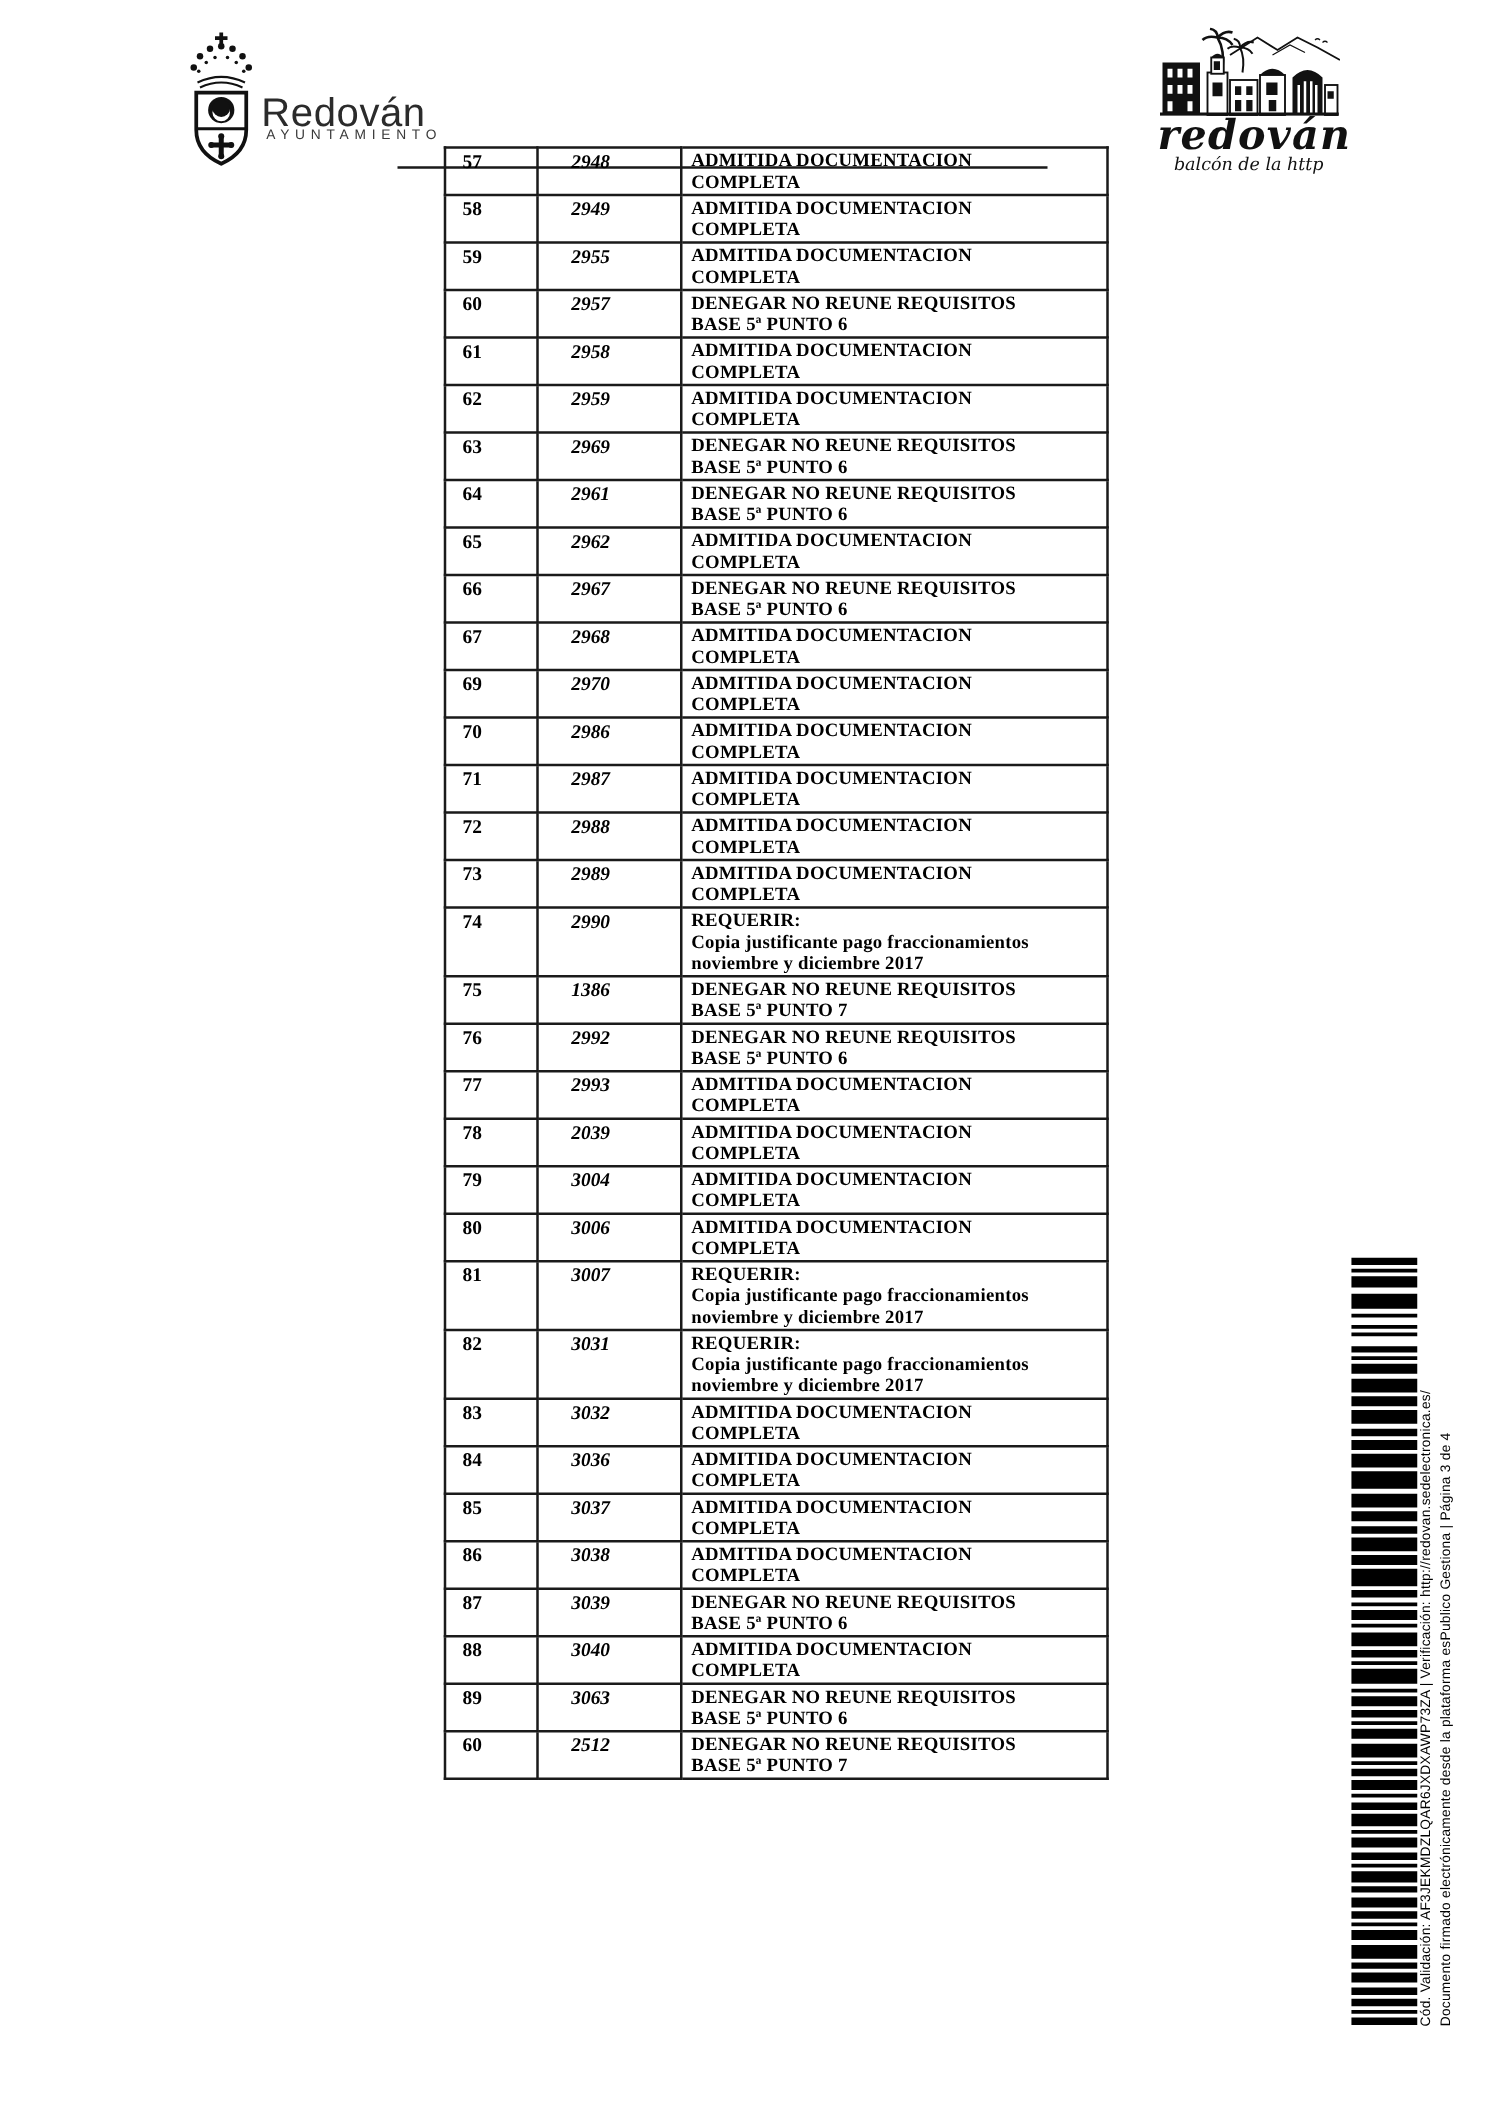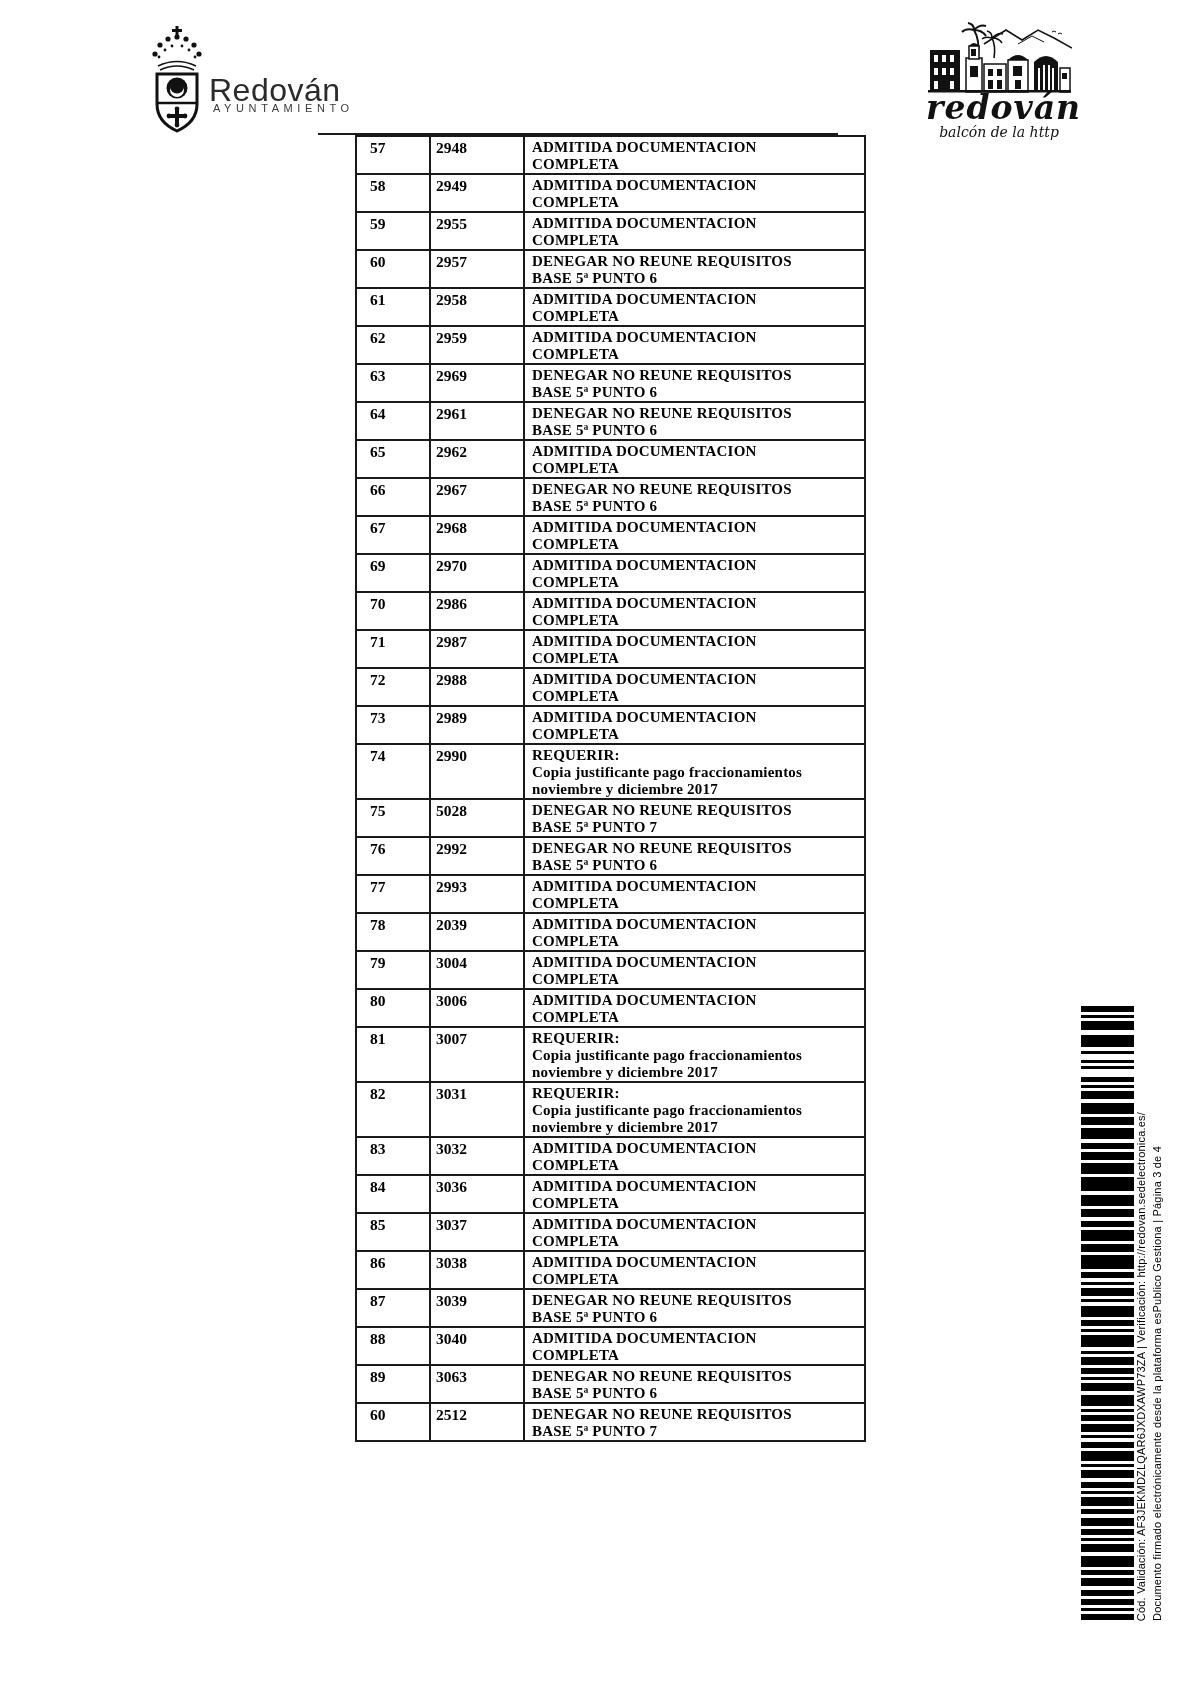--- a/index.html
+++ b/index.html
@@ -34,31 +34,31 @@
     position:absolute;left:926px;top:124px;width:146px;text-align:center;
     font-family:"DejaVu Serif", serif;
     font-style:italic;font-size:14px;color:#111;
   }
 
   
   .top-rule{position:absolute;left:318px;top:133px;width:520px;height:2px;background:#1a1a1a;}
 
   
   .results-table{
-    position:absolute;left:355px;top:135px;width:466px;
+    position:absolute;left:355px;top:117px;width:466px;
     border-collapse:collapse;table-layout:fixed;
   }
   .results-table td{
     border:2px solid #1a1a1a;
     vertical-align:top;
     font-weight:bold;color:#000;
     padding:2px 4px 0 0;
   }
   td.cell-num{width:55px;font-size:15.5px;line-height:17px;padding-left:13px;}
-  td.cell-code{width:83px;font-size:15.5px;line-height:17px;padding-left:5px;}
+  td.cell-code{width:83px;font-size:15.5px;line-height:17px;padding-left:26px;font-style:italic;}
   td.cell-status{width:328px;font-size:15px;line-height:17px;padding-left:7px;letter-spacing:0.2px;}
   .status-line{white-space:nowrap;}
 
   
   .barcode{
     position:absolute;left:1081px;top:1006px;width:53px;height:614px;
     overflow:hidden;
   }
   .barcode .bar{width:100%;background:#000;}
   .vtext{
@@ -298,21 +298,21 @@
           <td class="cell-num">74</td>
           <td class="cell-code">2990</td>
           <td class="cell-status">
             <div class="status-line">REQUERIR:</div>
             <div class="status-line">Copia justificante pago fraccionamientos</div>
             <div class="status-line">noviembre y diciembre 2017</div>
           </td>
         </tr>
         <tr>
           <td class="cell-num">75</td>
-          <td class="cell-code">5028</td>
+          <td class="cell-code">1386</td>
           <td class="cell-status">
             <div class="status-line">DENEGAR NO REUNE REQUISITOS</div>
             <div class="status-line">BASE 5ª PUNTO 7</div>
           </td>
         </tr>
         <tr>
           <td class="cell-num">76</td>
           <td class="cell-code">2992</td>
           <td class="cell-status">
             <div class="status-line">DENEGAR NO REUNE REQUISITOS</div>

